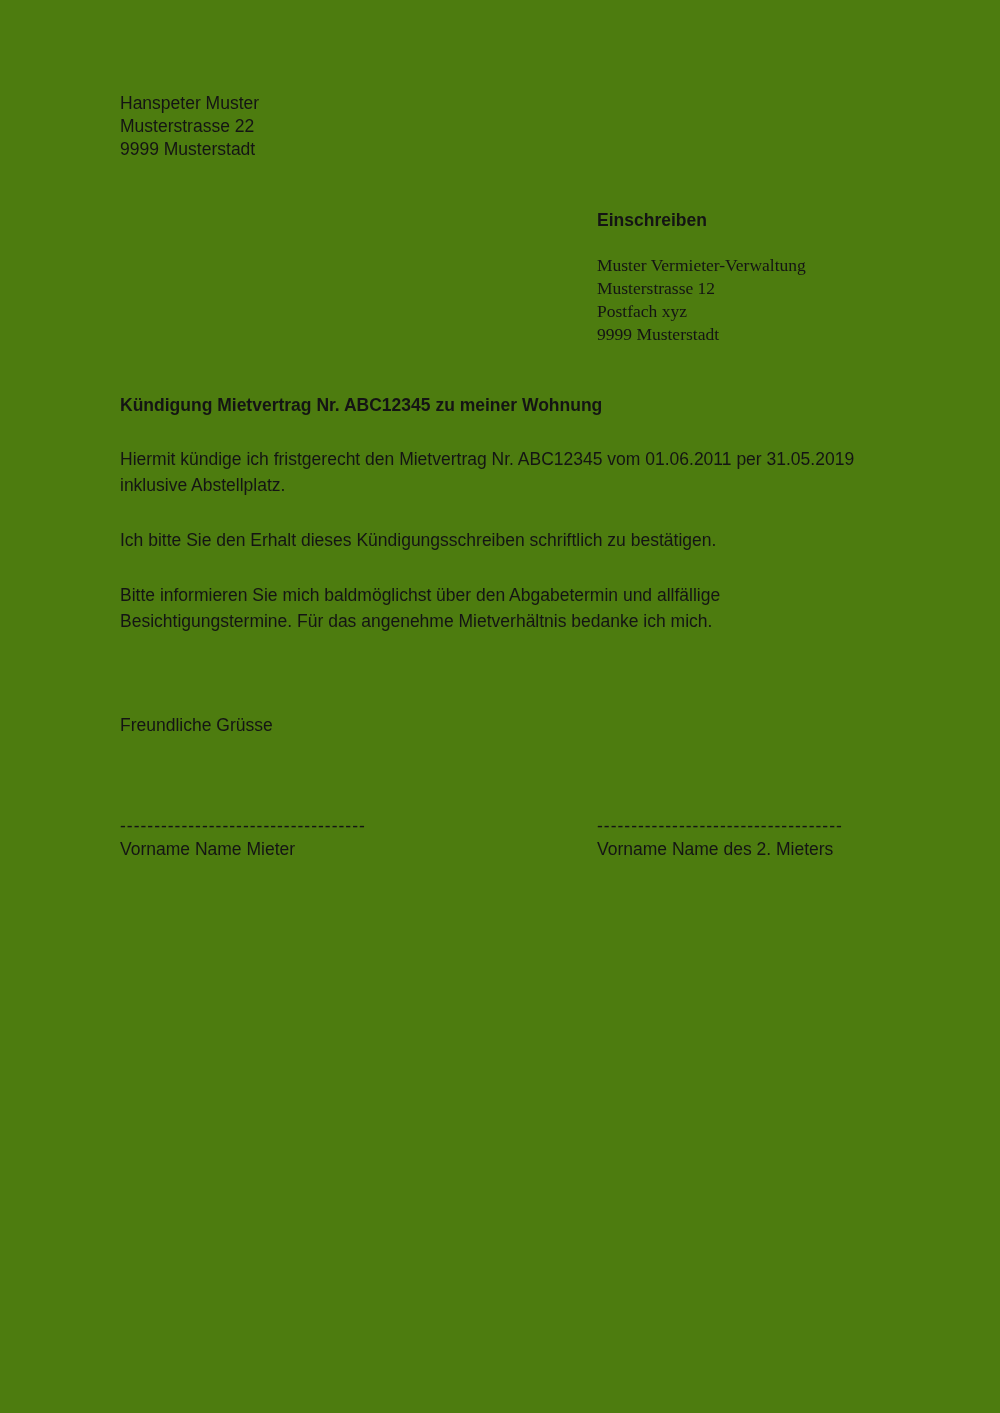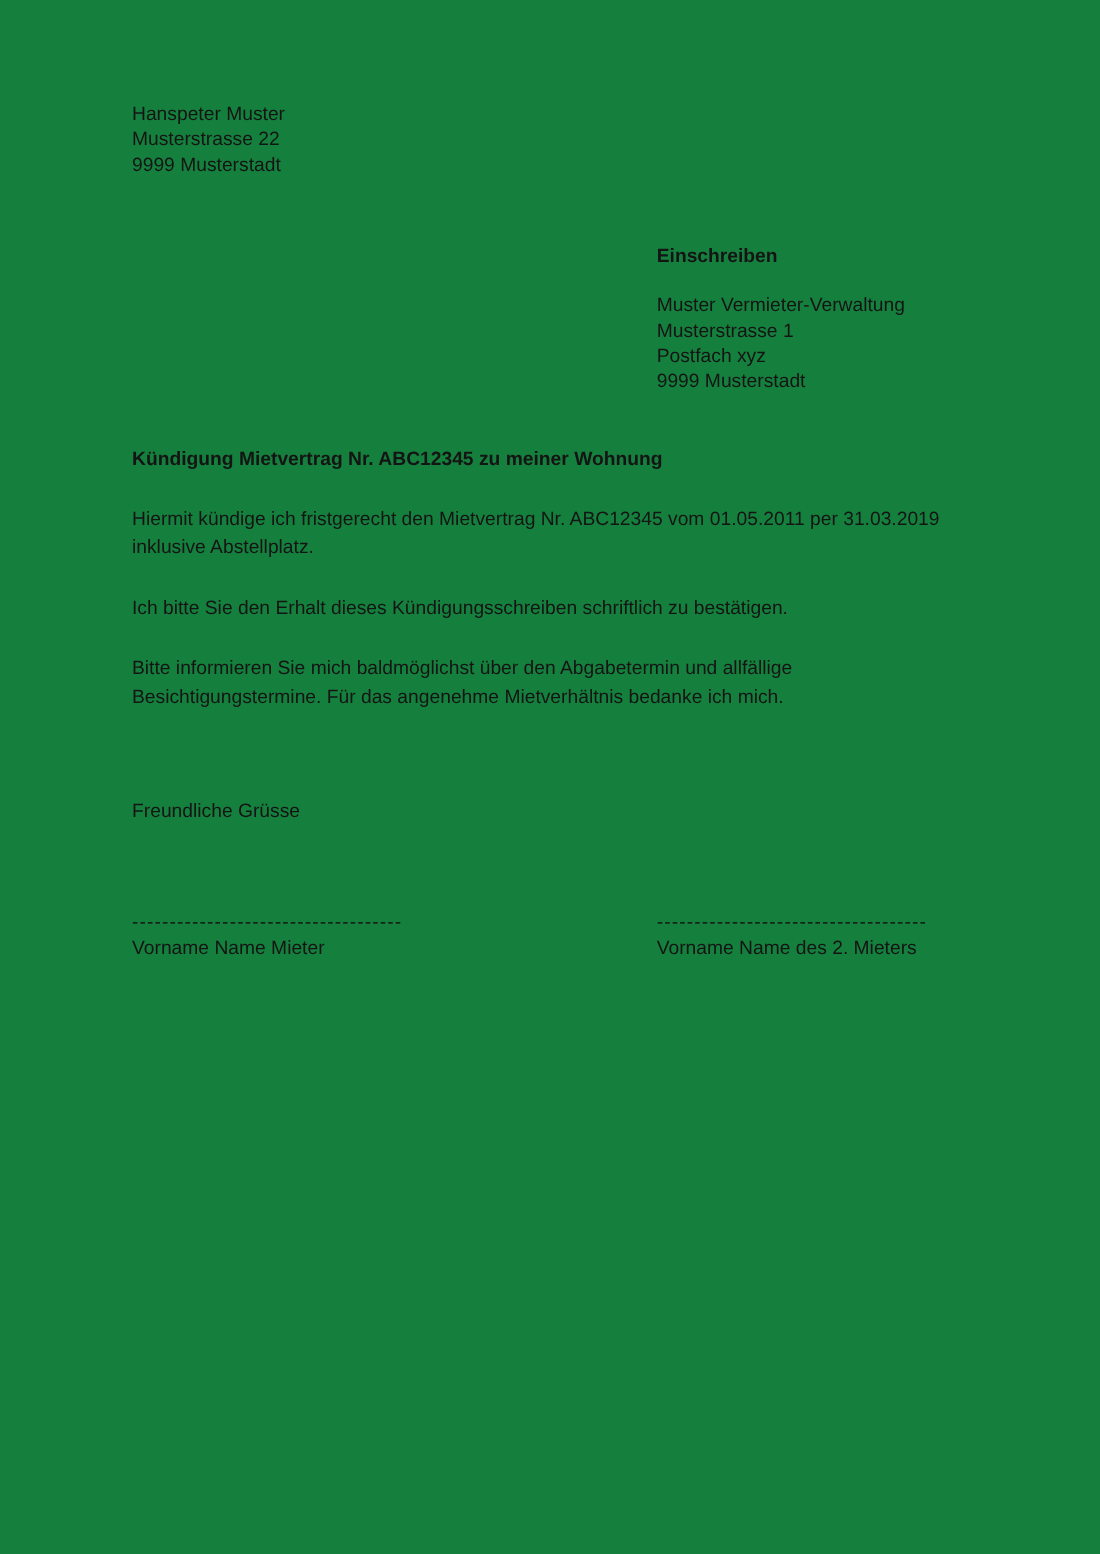--- a/index.html
+++ b/index.html
@@ -14,33 +14,34 @@
     font-size: 17.5px;
     line-height: 23px;
     color: #141414;
     -webkit-font-smoothing: antialiased;
   }
   .page {
     box-sizing: border-box;
     width: 1000px;
     height: 1413px;
     padding: 92px 130px 0 120px;
-    background: #15803d;
+    background: #4d7c0f;
     overflow: hidden;
   }
   .bold { font-weight: bold; }
 
   .sender-block div { white-space: nowrap; }
 
   .recipient-wrap {
     margin-left: 477px;   
-    margin-top: 60px;
+    margin-top: 48px;
   }
   .recipient-address {
     margin-top: 22px;
+    font-family: Liberation Serif, serif;
   }
   .recipient-address div { white-space: nowrap; }
 
   .dateline {
     margin-left: 477px;
     margin-top: 45px;
     white-space: nowrap;
   }
 
   .subject {
@@ -86,31 +87,31 @@
   <div class="sender-block">
     <div>Hanspeter Muster</div>
     <div>Musterstrasse 22</div>
     <div>9999 Musterstadt</div>
   </div>
 
   <div class="recipient-wrap">
     <div class="bold">Einschreiben</div>
     <div class="recipient-address">
       <div>Muster Vermieter-Verwaltung</div>
-      <div>Musterstrasse 1</div>
+      <div>Musterstrasse 12</div>
       <div>Postfach xyz</div>
       <div>9999 Musterstadt</div>
     </div>
   </div>
 
 
   <div class="subject">Kündigung Mietvertrag Nr. ABC12345 zu meiner Wohnung</div>
 
 
-  <p class="body-par">Hiermit kündige ich fristgerecht den Mietvertrag Nr. ABC12345 vom 01.05.2011 per 31.03.2019 inklusive Abstellplatz.</p>
+  <p class="body-par">Hiermit kündige ich fristgerecht den Mietvertrag Nr. ABC12345 vom 01.06.2011 per 31.05.2019 inklusive Abstellplatz.</p>
   <p class="body-par">Ich bitte Sie den Erhalt dieses Kündigungsschreiben schriftlich zu bestätigen.</p>
   <p class="body-par">Bitte informieren Sie mich baldmöglichst über den Abgabetermin und allfällige Besichtigungstermine. Für das angenehme Mietverhältnis bedanke ich mich.</p>
 
   <div class="closing">Freundliche Grüsse</div>
 
   <div class="signatures">
     <div class="sig">
       <div class="sig-line">------------------------------------</div>
       <div class="sig-label">Vorname Name Mieter</div>
     </div>

